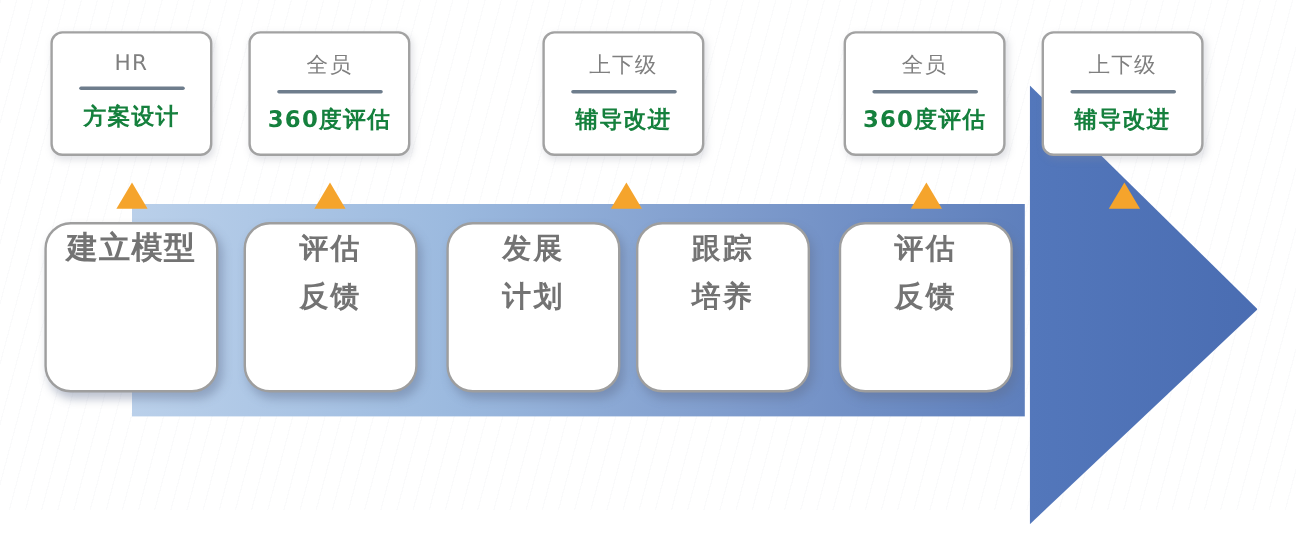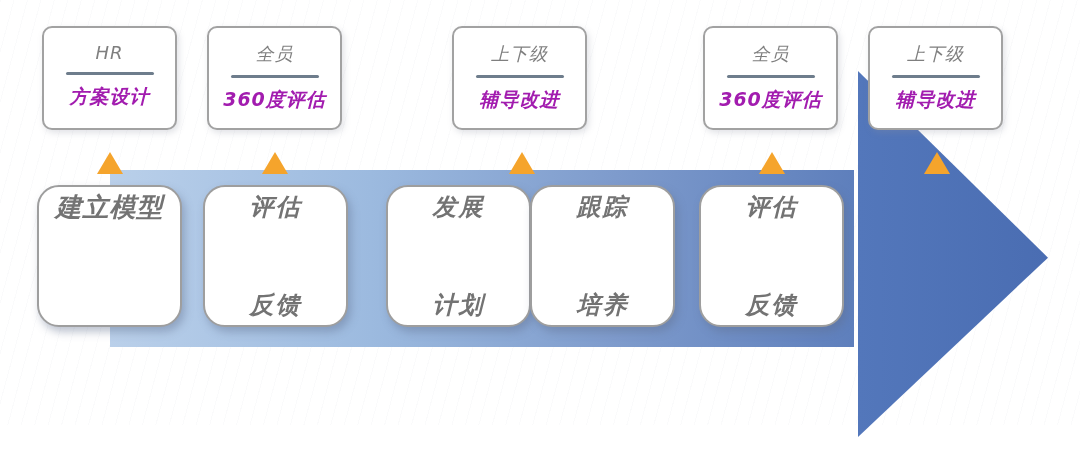--- a/index.html
+++ b/index.html
@@ -3,21 +3,21 @@
 <meta charset="utf-8">
 <style>
   html,body{margin:0;padding:0;}
   body{
     width:1080px;height:451px;
     background:#ffffff;
     font-family:"DejaVu Sans","Liberation Sans",sans-serif;
     position:relative;
     overflow:hidden;
   }
-  .stage{position:absolute;inset:0;width:1080px;height:425px;font-style:italic;}
+  .stage{position:absolute;inset:0;width:1080px;height:425px;}
 
   
   .hatch{
     position:absolute;inset:0;
     background:repeating-linear-gradient(105deg,
       rgba(176,182,196,0.13) 0 1px, transparent 1px 13px);
     opacity:.45;
   }
 
   
@@ -49,30 +49,30 @@
   }
   .callout .actor{
     margin-top:14px;font-size:18px;color:#7f7f7f;
     letter-spacing:1px;font-weight:500;
   }
   .callout .divider{
     width:88px;height:3px;background:#6e7d8c;border-radius:2px;
     margin:9px auto 9px auto;
   }
   .callout .task{
-    font-size:19px;font-weight:bold;color:#a21caf;letter-spacing:1px;
+    font-size:19px;font-weight:bold;color:#15803d;letter-spacing:1px;
   }
 
   
   .step{
     position:absolute;top:185px;width:145px;height:142px;
     background:#fff;border:2px solid #9e9e9e;border-radius:22px;
     box-shadow:3px 5px 8px rgba(96,110,140,.42);
     box-sizing:border-box;
-    display:flex;flex-direction:column;justify-content:space-between;align-items:center;
+    display:flex;flex-direction:column;justify-content:flex-start;align-items:center;
     text-align:center;
   }
   .step .ln{
     font-size:24px;font-weight:bold;color:#737373;
     letter-spacing:2px;line-height:40px;
   }
   .step.wide .ln{font-size:26px;letter-spacing:1px;}
 
   
   .band,.head{z-index:1;}
@@ -122,21 +122,21 @@
     <div class="task">辅导改进</div>
   </div>
 
   <div class="step wide" style="left:37px">
     <div class="ln">建立模型</div>
   </div>
   <div class="step" style="left:203px">
     <div class="ln">评估</div>
     <div class="ln">反馈</div>
   </div>
-  <div class="step" style="left:386px">
+  <div class="step" style="left:372px">
     <div class="ln">发展</div>
     <div class="ln">计划</div>
   </div>
   <div class="step" style="left:530px">
     <div class="ln">跟踪</div>
     <div class="ln">培养</div>
   </div>
   <div class="step" style="left:699px">
     <div class="ln">评估</div>
     <div class="ln">反馈</div>

